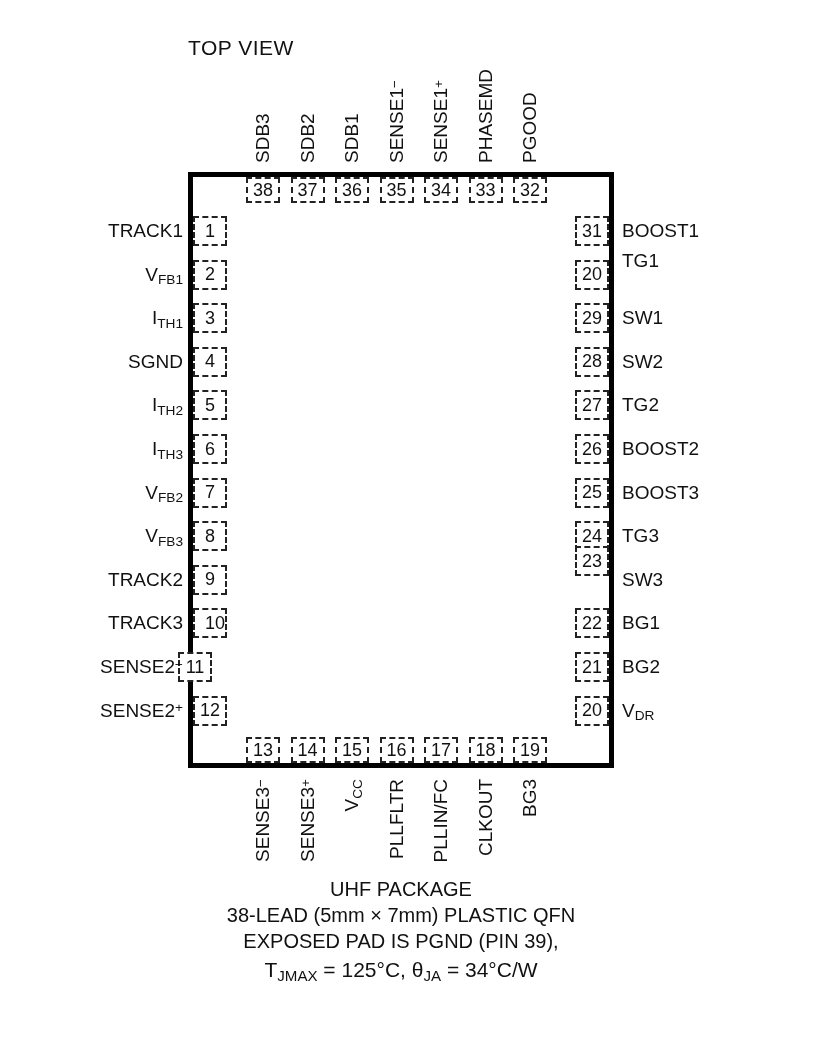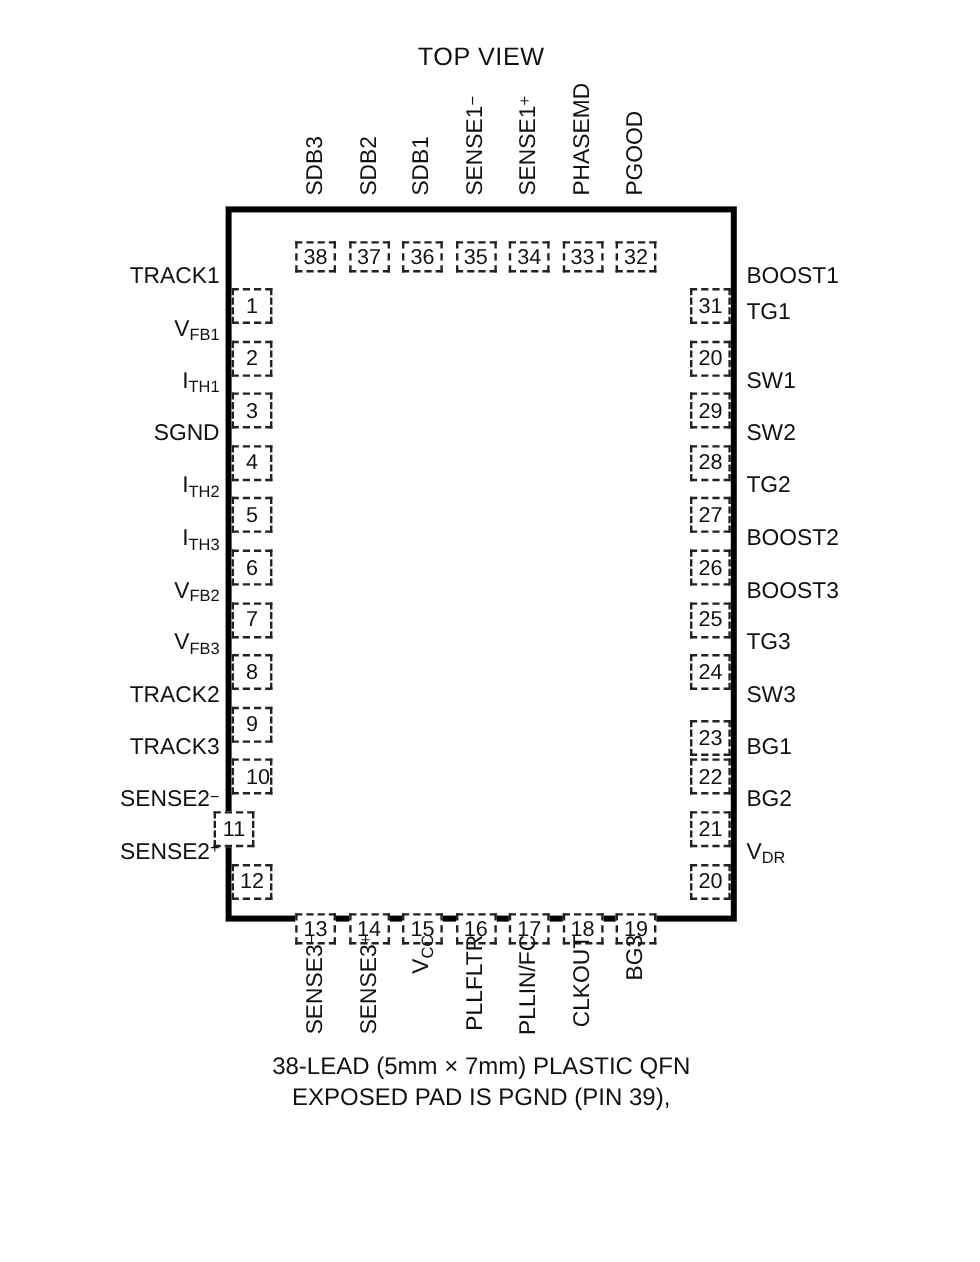--- a/index.html
+++ b/index.html
@@ -1,31 +1,31 @@
 <!DOCTYPE html>
 <html><head>
 <meta charset="utf-8">
 <style>
   * { margin:0; padding:0; box-sizing:border-box; }
   html,body { background:#fff; }
   body { font-family:"Liberation Sans", sans-serif; color:#111; }
   #screen { position:relative; width:817px; height:1052px; background:#fff; overflow:hidden; }
 
-  .title { position:absolute; left:188px; top:36px; width:426px; text-align:center;
+  .title { position:absolute; left:188px; top:36px; width:426px; 
            font-size:21px; letter-spacing:0.5px; }
 
   .package { position:absolute; left:188px; top:172px; width:426px; height:596px;
              border:5px solid #000; background:#fff; }
 
   .center-pad { position:absolute; left:258px; top:249px; width:287px; height:442px;
                 border:2px dashed #222; display:flex; align-items:center; justify-content:center;
                 font-size:20px; }
 
   .pin-box { position:absolute; border:2px dashed #222; background:#fff;
-             display:flex; align-items:center; justify-content:center; font-size:18px;margin-top:24px; }
+             display:flex; align-items:center; justify-content:center; font-size:18px; }
   .pin-box-side { width:34px; height:30px; }
   .pin-box-flat { width:34px; height:26px; }
 
   .side-label { position:absolute; font-size:19px; line-height:26px; white-space:nowrap; }
   .left-label { text-align:right; }
 
   .vlabel { position:absolute; font-size:19px; line-height:20px; white-space:nowrap;
             transform-origin:0 0; }
   .vlabel-top    { transform:rotate(-90deg); }
   .vlabel-bottom { transform:rotate(-90deg) translateX(-100%); }
@@ -121,21 +121,21 @@
       </div>
       <div class="side-label" style="left: 622px; top: 436px;"><span>BOOST2</span></div>
       <div class="pin-box pin-box-side" style="left: 575px; top: 477.6px;">
         <span>25</span>
       </div>
       <div class="side-label" style="left: 622px; top: 479.6px;"><span>BOOST3</span></div>
       <div class="pin-box pin-box-side" style="left: 575px; top: 521.2px;">
         <span>24</span>
       </div>
       <div class="side-label" style="left: 622px; top: 523.2px;"><span>TG3</span></div>
-      <div class="pin-box pin-box-side" style="left: 575px; top: 576px;">
+      <div class="pin-box pin-box-side" style="left: 575px; top: 546px;">
         <span>23</span>
       </div>
       <div class="side-label" style="left: 622px; top: 566.8px;"><span>SW3</span></div>
       <div class="pin-box pin-box-side" style="left: 575px; top: 608.4px;">
         <span>22</span>
       </div>
       <div class="side-label" style="left: 622px; top: 610.4px;"><span>BG1</span></div>
       <div class="pin-box pin-box-side" style="left: 575px; top: 652px;">
         <span>21</span>
       </div>
@@ -196,17 +196,19 @@
         <span>18</span>
       </div>
       <div class="vlabel vlabel-bottom" style="left: 475.5px; top: 779px;"><span>CLKOUT</span></div>
       <div class="pin-box pin-box-flat" style="left: 513px; top: 737px;">
         <span>19</span>
       </div>
       <div class="vlabel vlabel-bottom" style="left: 520px; top: 779px;"><span>BG3</span></div>
     </div>
 
   <div class="footer">
+    <div>UHF PACKAGE</div>
     <div>38-LEAD (5mm × 7mm) PLASTIC QFN</div>
     <div>EXPOSED PAD IS PGND (PIN 39),</div>
+    <div class="thermal"><span>T</span><span class="sub">JMAX</span><span> = 125°C, θ</span><span class="sub">JA</span><span> = 34°C/W</span></div>
   </div>
 
 </div>
 
 </body></html>

